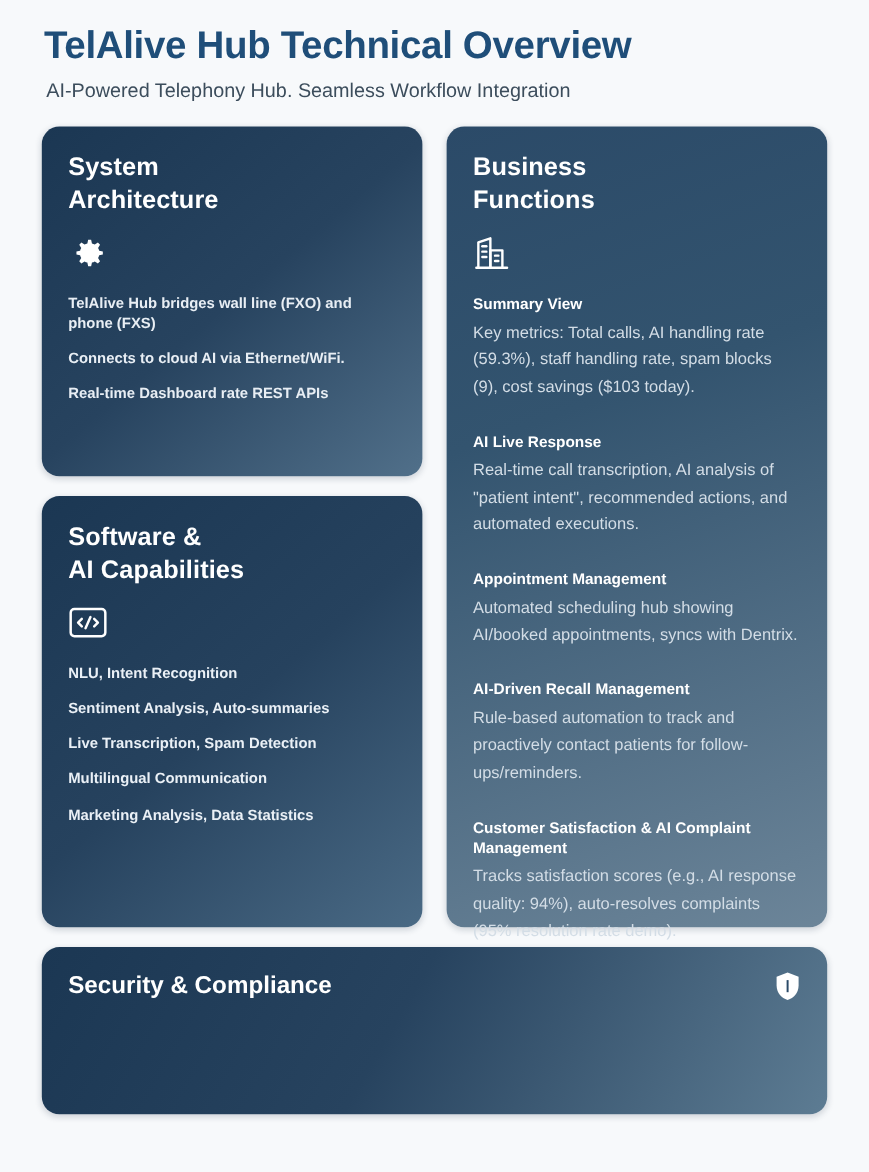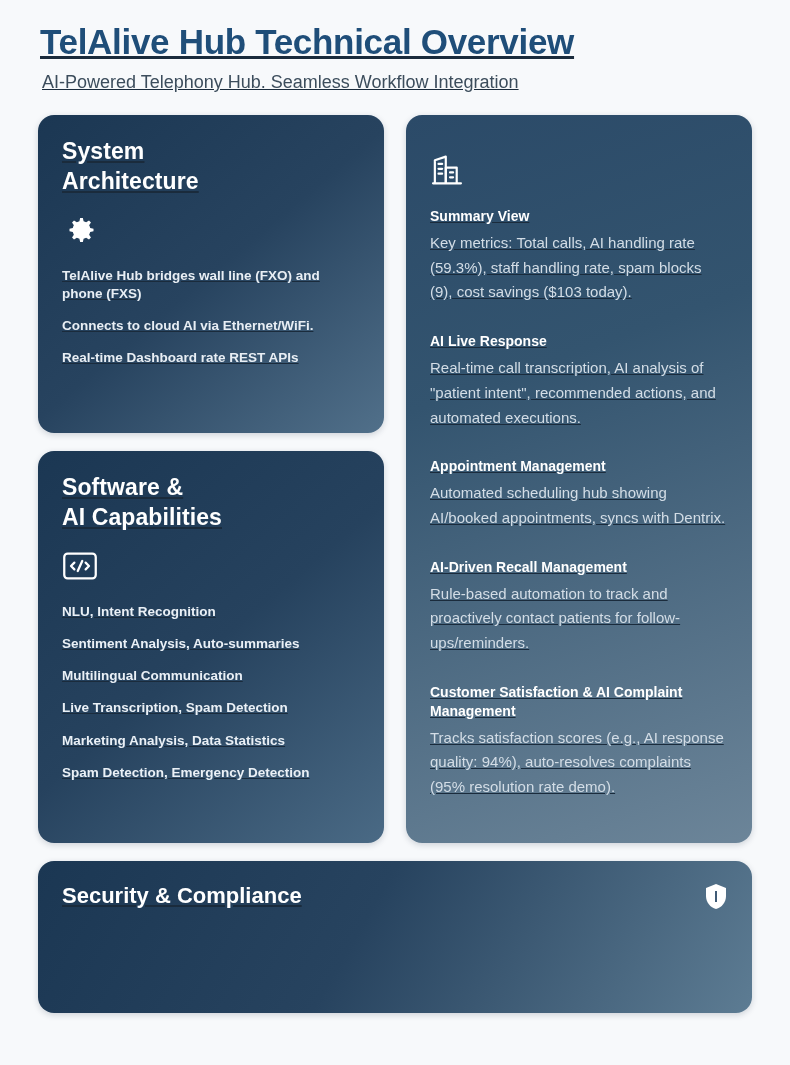--- a/index.html
+++ b/index.html
@@ -13,21 +13,20 @@
     font-family: "Liberation Sans", sans-serif;
     color: #1a2b3c;
     overflow: hidden;
   }
   .page {
     width: 790px;
     height: 1065px;
     box-sizing: border-box;
     padding: 22px 38px 20px 38px;
     position: relative;
-    text-decoration: underline;
   }
   .title {
     font-size: 35px;
     font-weight: bold;
     color: #1f4e79;
     letter-spacing: -0.3px;
     margin: 0 0 10px 2px;
   }
   .subtitle {
     font-size: 18px;
@@ -183,32 +182,35 @@
           <svg width="36" height="32" viewBox="0 0 32 28" fill="none" stroke="#ffffff" stroke-width="2">
             <rect x="2" y="3" width="28" height="22" rx="3"></rect>
             <polyline points="11,11 8,14 11,17" stroke-linecap="round" stroke-linejoin="round"></polyline>
             <polyline points="21,11 24,14 21,17" stroke-linecap="round" stroke-linejoin="round"></polyline>
             <line x1="18" y1="9.5" x2="14" y2="18.5" stroke-linecap="round"></line>
           </svg>
         </div>
         <div class="bullets">
           <div class="bullet plain">NLU, Intent Recognition</div>
           <div class="bullet plain">Sentiment Analysis, Auto-summaries</div>
+          <div class="bullet plain">Live Transcription, Spam Detection</div>
           <div class="bullet plain">Multilingual Communication</div>
-          <div class="bullet plain">Live Transcription, Spam Detection</div>
           <div class="bullet plain">Marketing Analysis, Data Statistics</div>
-          <div class="bullet plain">Spam Detection, Emergency Detection</div>
         </div>
       </div>
 
     </div>
 
     <div class="col col-right">
 
       <div class="card business">
+        <div class="card-title">
+          <span>Business</span>
+          <span class="l2">Functions</span>
+        </div>
         <div class="icon-wrap">
           <svg width="34" height="34" viewBox="0 0 28 28" fill="none" stroke="#ffffff" stroke-width="1.8">
             <path d="M4 25V6l9-3v22" stroke-linejoin="round"></path>
             <path d="M13 25V12h9v13" stroke-linejoin="round"></path>
             <line x1="2.5" y1="25" x2="25.5" y2="25" stroke-linecap="round"></line>
             <line x1="7" y1="9" x2="10" y2="9" stroke-linecap="round"></line>
             <line x1="7" y1="13" x2="10" y2="13" stroke-linecap="round"></line>
             <line x1="7" y1="17" x2="10" y2="17" stroke-linecap="round"></line>
             <line x1="16.5" y1="16" x2="19" y2="16" stroke-linecap="round"></line>
             <line x1="16.5" y1="20" x2="19" y2="20" stroke-linecap="round"></line>

